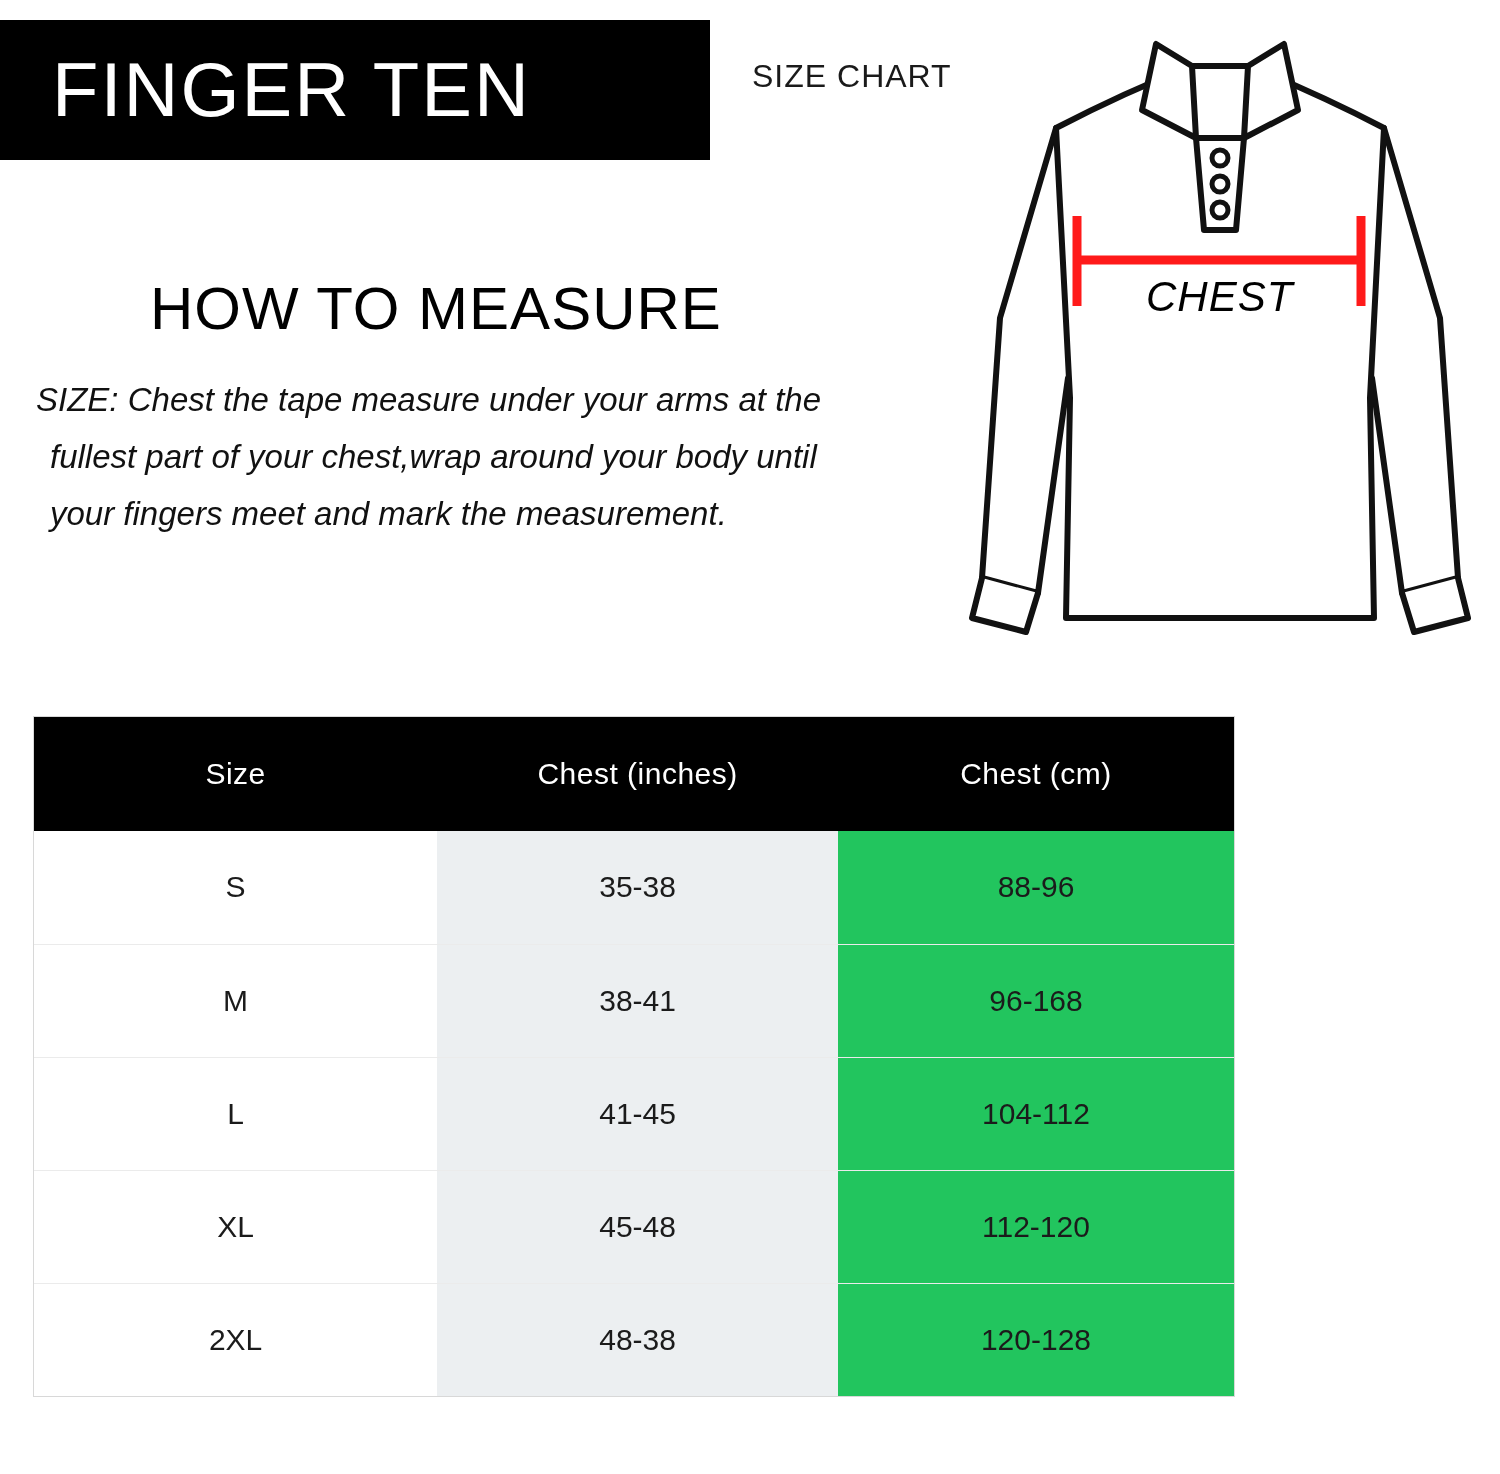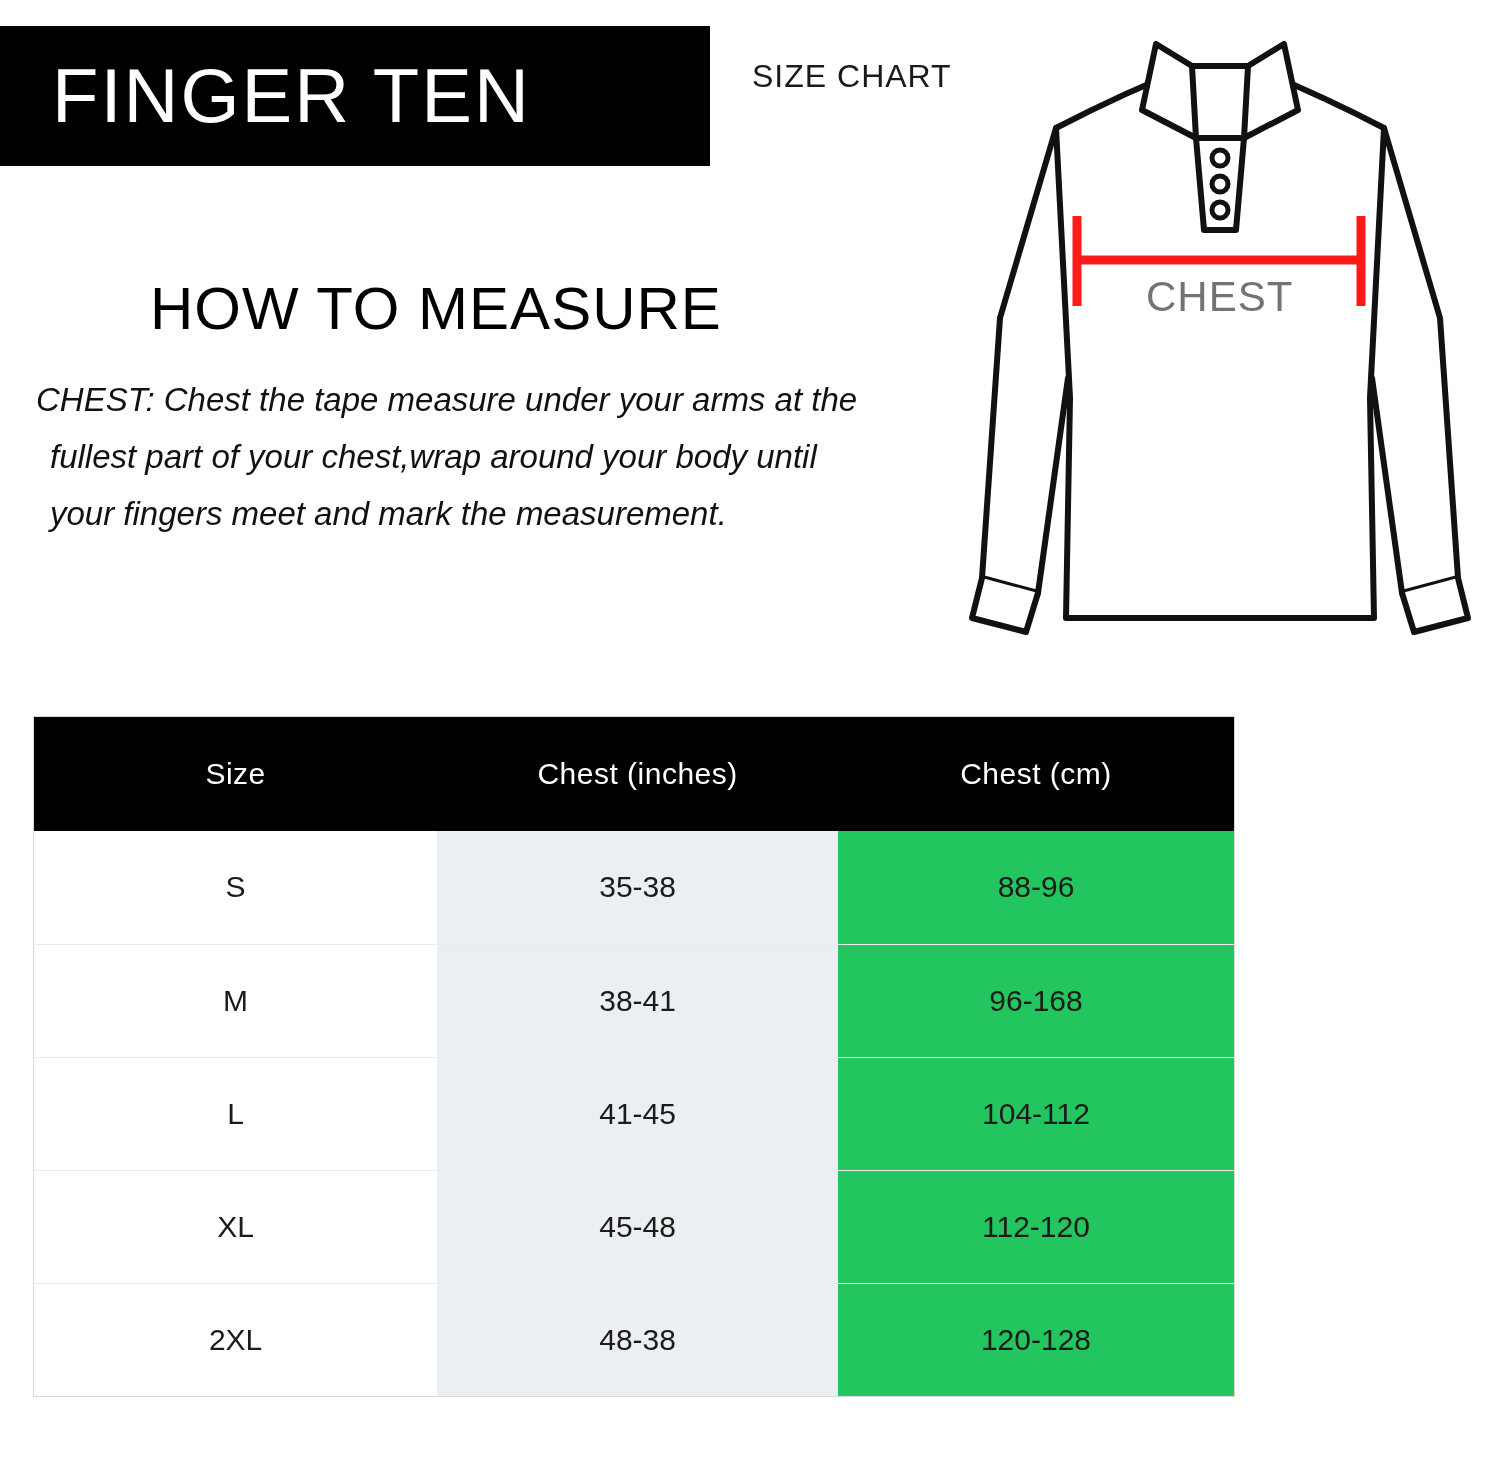--- a/index.html
+++ b/index.html
@@ -15,21 +15,21 @@
     position: relative;
     width: 1500px;
     height: 1474px;
     background: #fff;
   }
 
   
   .brand-block {
     position: absolute;
     left: 0;
-    top: 26px;
+    top: 20px;
     width: 710px;
     height: 140px;
     background: #000000;
     display: flex;
     align-items: center;
     padding-left: 52px;
   }
   .brand-text {
     color: #ffffff;
     font-size: 76px;
@@ -84,21 +84,22 @@
     top: 18px;
     width: 520px;
     height: 625px;
   }
   .shirt-wrap svg { display: block; }
   .chest-label {
     position: absolute;
     left: 186px;
     top: 255px;
     font-size: 42px;
-    color: #737373;
+    font-style: italic;
+    color: #000000;
     letter-spacing: 1px;
   }
 
   
   .table-wrap {
     position: absolute;
     left: 33px;
     top: 716px;
     width: 1202px;
     border: 1px solid #d8d8d8;
@@ -143,21 +144,21 @@
   <div class="brand-block">
     <span class="brand-text">FINGER TEN</span>
   </div>
 
   <div class="size-chart-caption">SIZE CHART</div>
 
   <div class="how-to-title">HOW TO MEASURE</div>
 
   <div class="measure-body">
     <p>
-      <span class="lbl">CHEST:</span>
+      <span class="lbl">SIZE:</span>
       <span>Chest the tape measure under your arms at the</span>
     </p>
     <p><span>fullest part of your chest,wrap around your body until</span></p>
     <p><span>your fingers meet and mark the measurement.</span></p>
   </div>
 
   <div class="shirt-wrap">
     <svg width="520" height="625" viewBox="0 0 520 625" fill="none" xmlns="http://www.w3.org/2000/svg">
       <g stroke="#111111" stroke-width="6" stroke-linejoin="round" stroke-linecap="round" fill="#ffffff">
 

